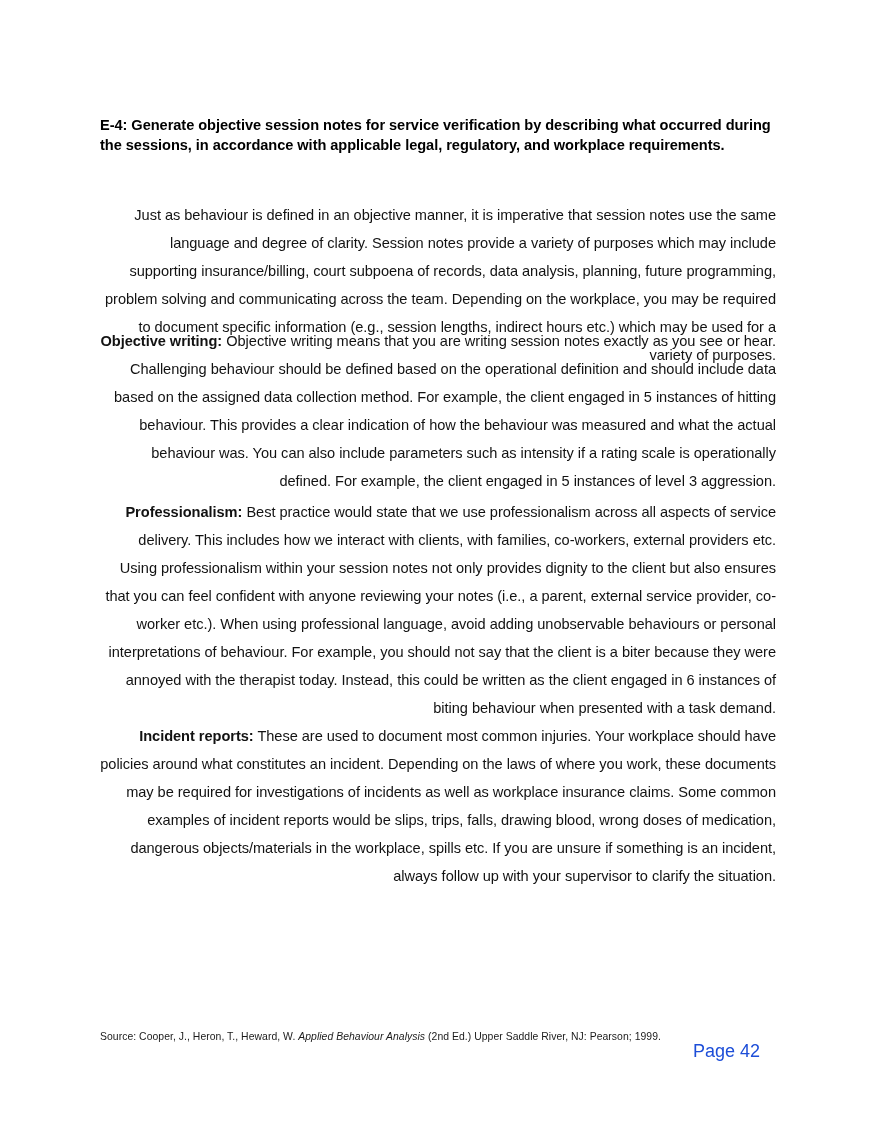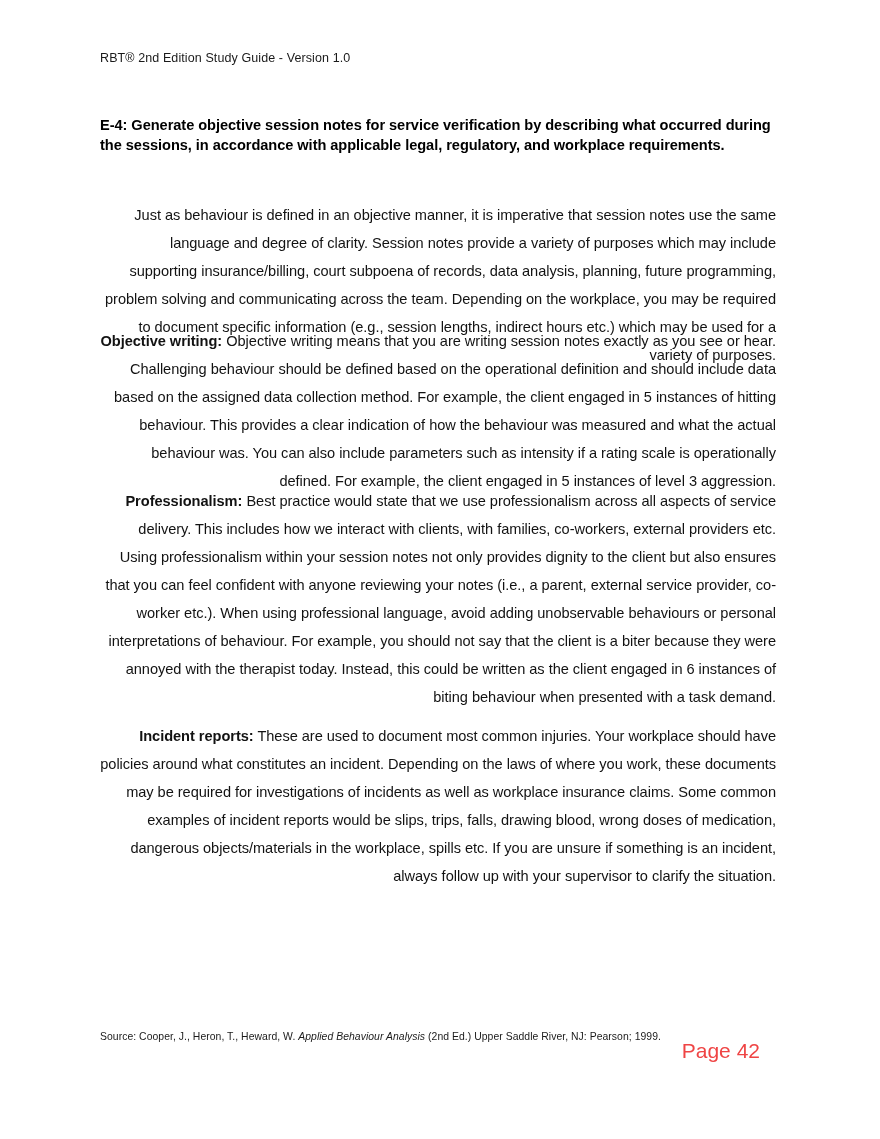--- a/index.html
+++ b/index.html
@@ -53,21 +53,21 @@
     color: #121212;
     text-align: right;
     letter-spacing: -0.04px;
   }
   .body-block b,
   .lead-in {
     font-weight: bold;
   }
   #para-intro   { top: 186px; }
   #para-objective { top: 312px; }
-  #para-professionalism { top: 472px; }
+  #para-professionalism { top: 483px; }
   #para-incident { top: 707px; }
 
   .footer {
     position: absolute;
     left: 100px;
     top: 1027px;
     width: 676px;
   }
   .footer-line {
     font-size: 10.4px;
@@ -77,33 +77,32 @@
   }
   .footer-line i { font-style: italic; }
   .footer-row {
     position: relative;
     display: block;
   }
   .page-number {
     position: absolute;
     right: 16px;
     top: -6px;
-    font-size: 21px;
+    font-size: 18px;
     line-height: 20px;
-    color: #ef4444;
+    color: #1d4ed8;
     letter-spacing: 0px;
     white-space: nowrap;
   }
 </style>
 </head>
 <body>
 
 <div class="page">
 
-  <div class="doc-header">RBT® 2nd Edition Study Guide - Version 1.0</div>
 
   <h1 class="section-heading">E-4: Generate objective session notes for service verification by describing what occurred during the sessions, in accordance with applicable legal, regulatory, and workplace requirements.</h1>
 
   <p class="body-block" id="para-intro">Just as behaviour is defined in an objective manner, it is imperative that session notes use the same language and degree of clarity. Session notes provide a variety of purposes which may include supporting insurance/billing, court subpoena of records, data analysis, planning, future programming, problem solving and communicating across the team. Depending on the workplace, you may be required to document specific information (e.g., session lengths, indirect hours etc.) which may be used for a variety of purposes.</p>
 
   <p class="body-block" id="para-objective"><b class="lead-in">Objective writing:</b><span> Objective writing means that you are writing session notes exactly as you see or hear. Challenging behaviour should be defined based on the operational definition and should include data based on the assigned data collection method. For example, the client engaged in 5 instances of hitting behaviour. This provides a clear indication of how the behaviour was measured and what the actual behaviour was. You can also include parameters such as intensity if a rating scale is operationally defined. For example, the client engaged in 5 instances of level 3 aggression.</span></p>
 
   <p class="body-block" id="para-professionalism"><b class="lead-in">Professionalism:</b><span> Best practice would state that we use professionalism across all aspects of service delivery. This includes how we interact with clients, with families, co-workers, external providers etc. Using professionalism within your session notes not only provides dignity to the client but also ensures that you can feel confident with anyone reviewing your notes (i.e., a parent, external service provider, co-worker etc.). When using professional language, avoid adding unobservable behaviours or personal interpretations of behaviour. For example, you should not say that the client is a biter because they were annoyed with the therapist today. Instead, this could be written as the client engaged in 6 instances of biting behaviour when presented with a task demand.</span></p>
 
   <p class="body-block" id="para-incident"><b class="lead-in">Incident reports:</b><span> These are used to document most common injuries. Your workplace should have policies around what constitutes an incident. Depending on the laws of where you work, these documents may be required for investigations of incidents as well as workplace insurance claims. Some common examples of incident reports would be slips, trips, falls, drawing blood, wrong doses of medication, dangerous objects/materials in the workplace, spills etc. If you are unsure if something is an incident, always follow up with your supervisor to clarify the situation.</span></p>

